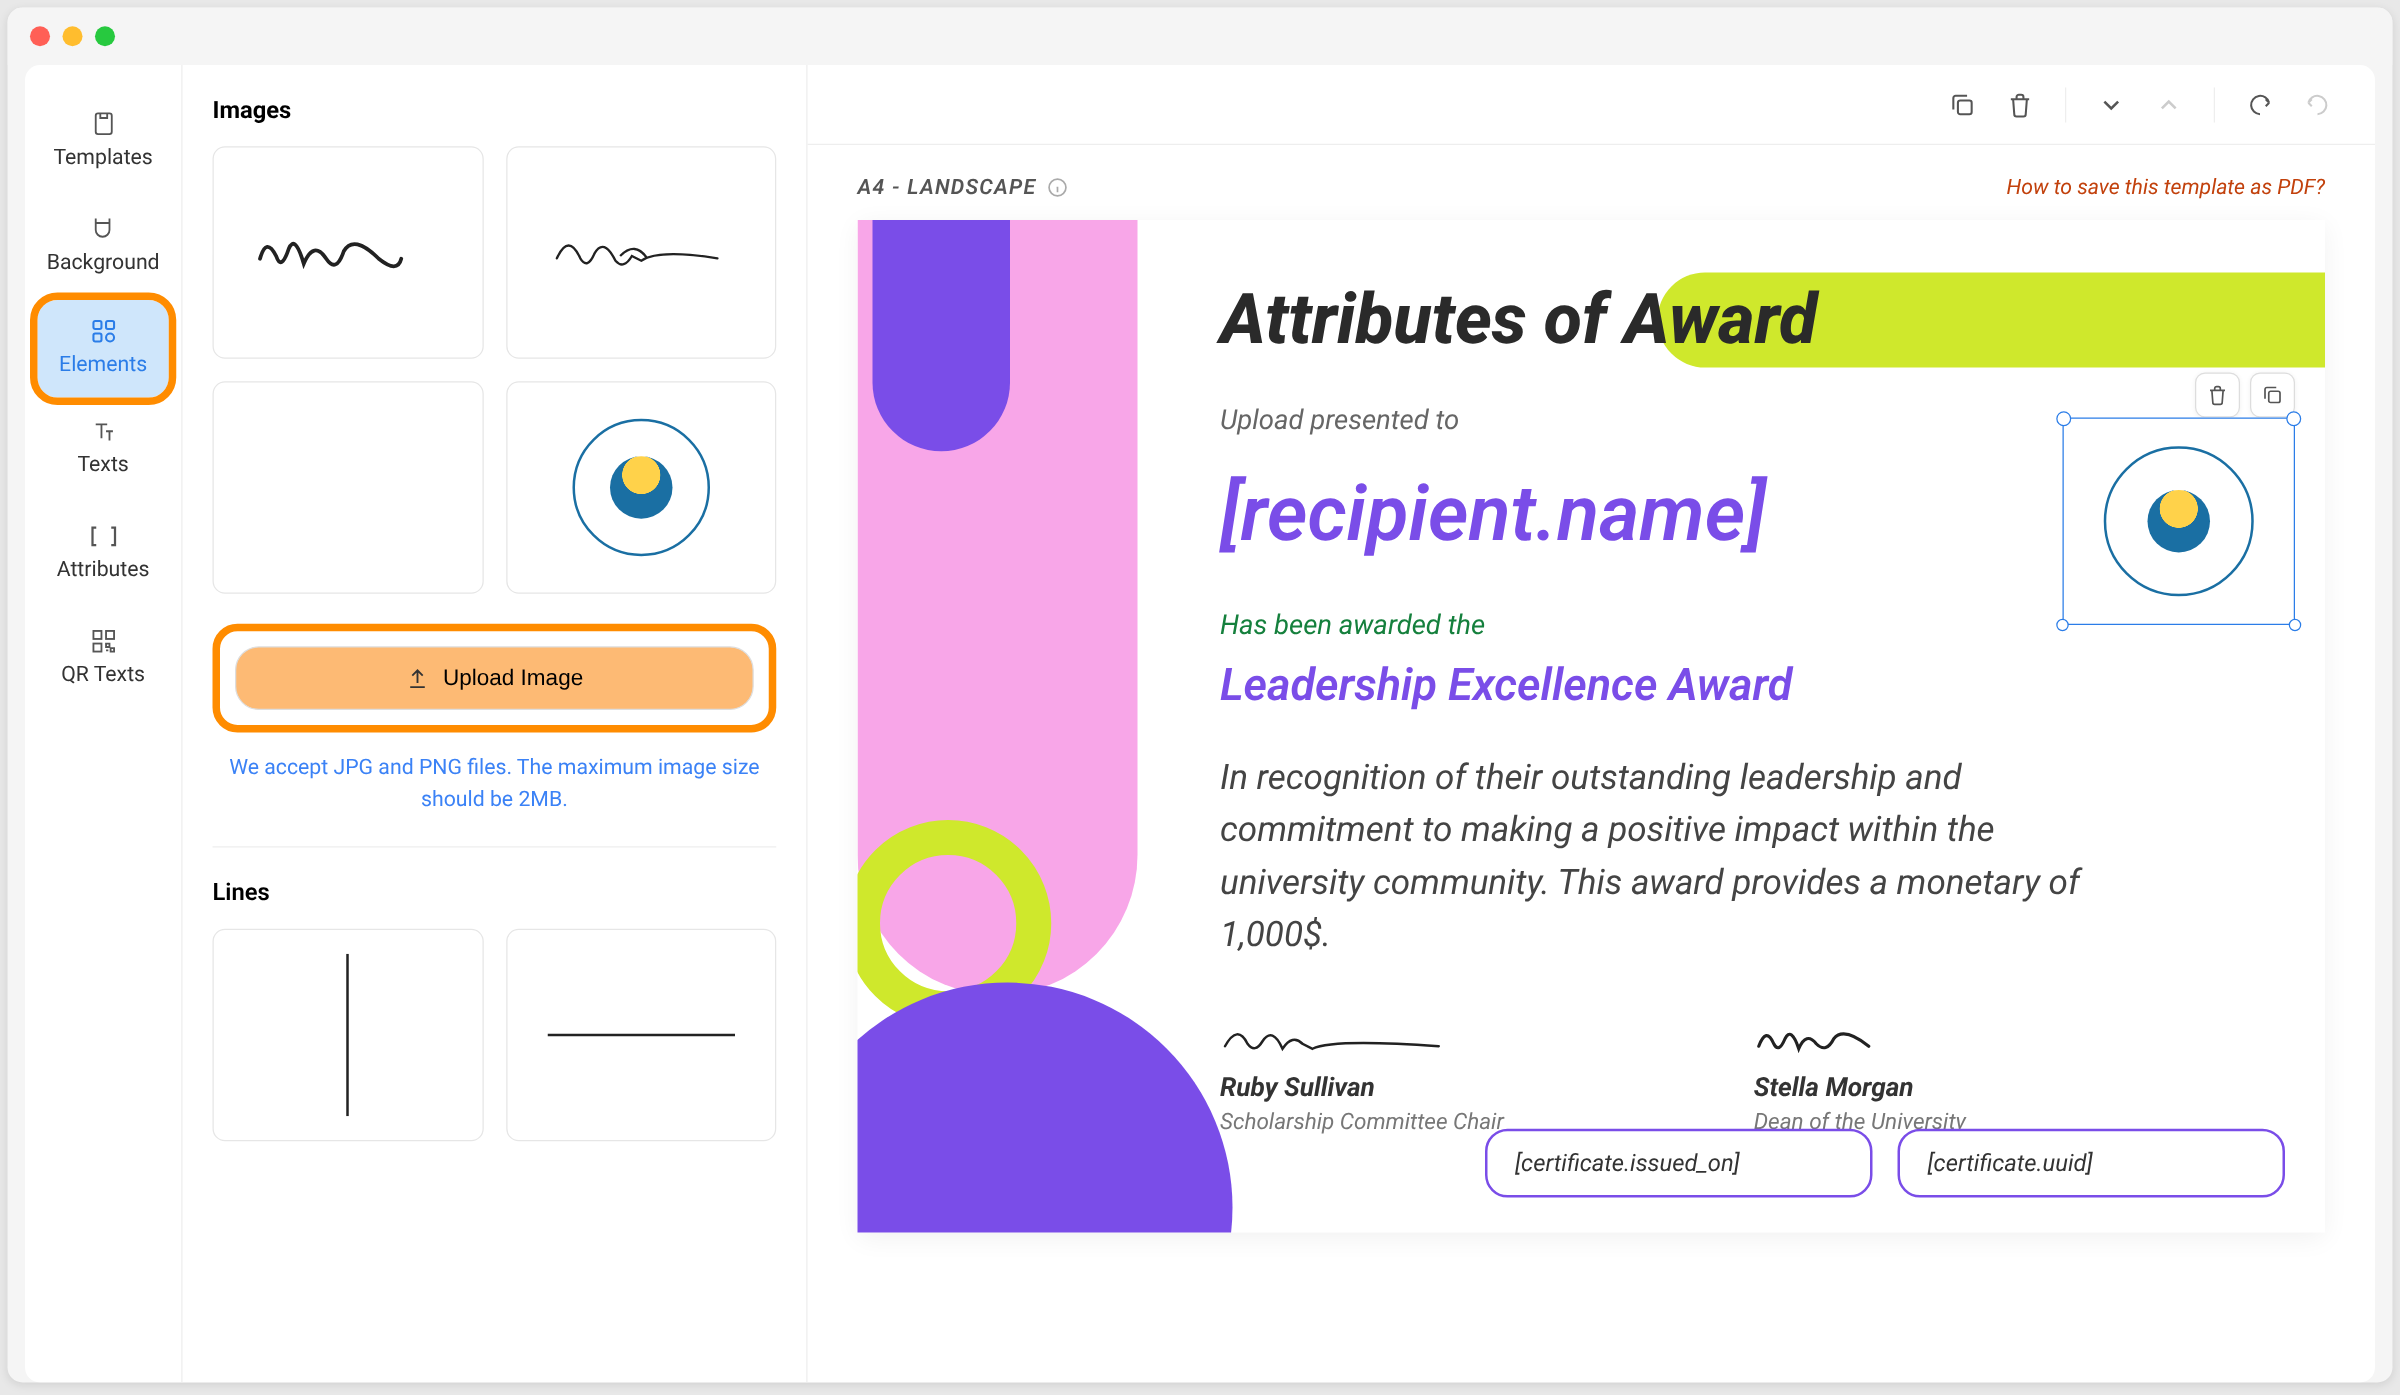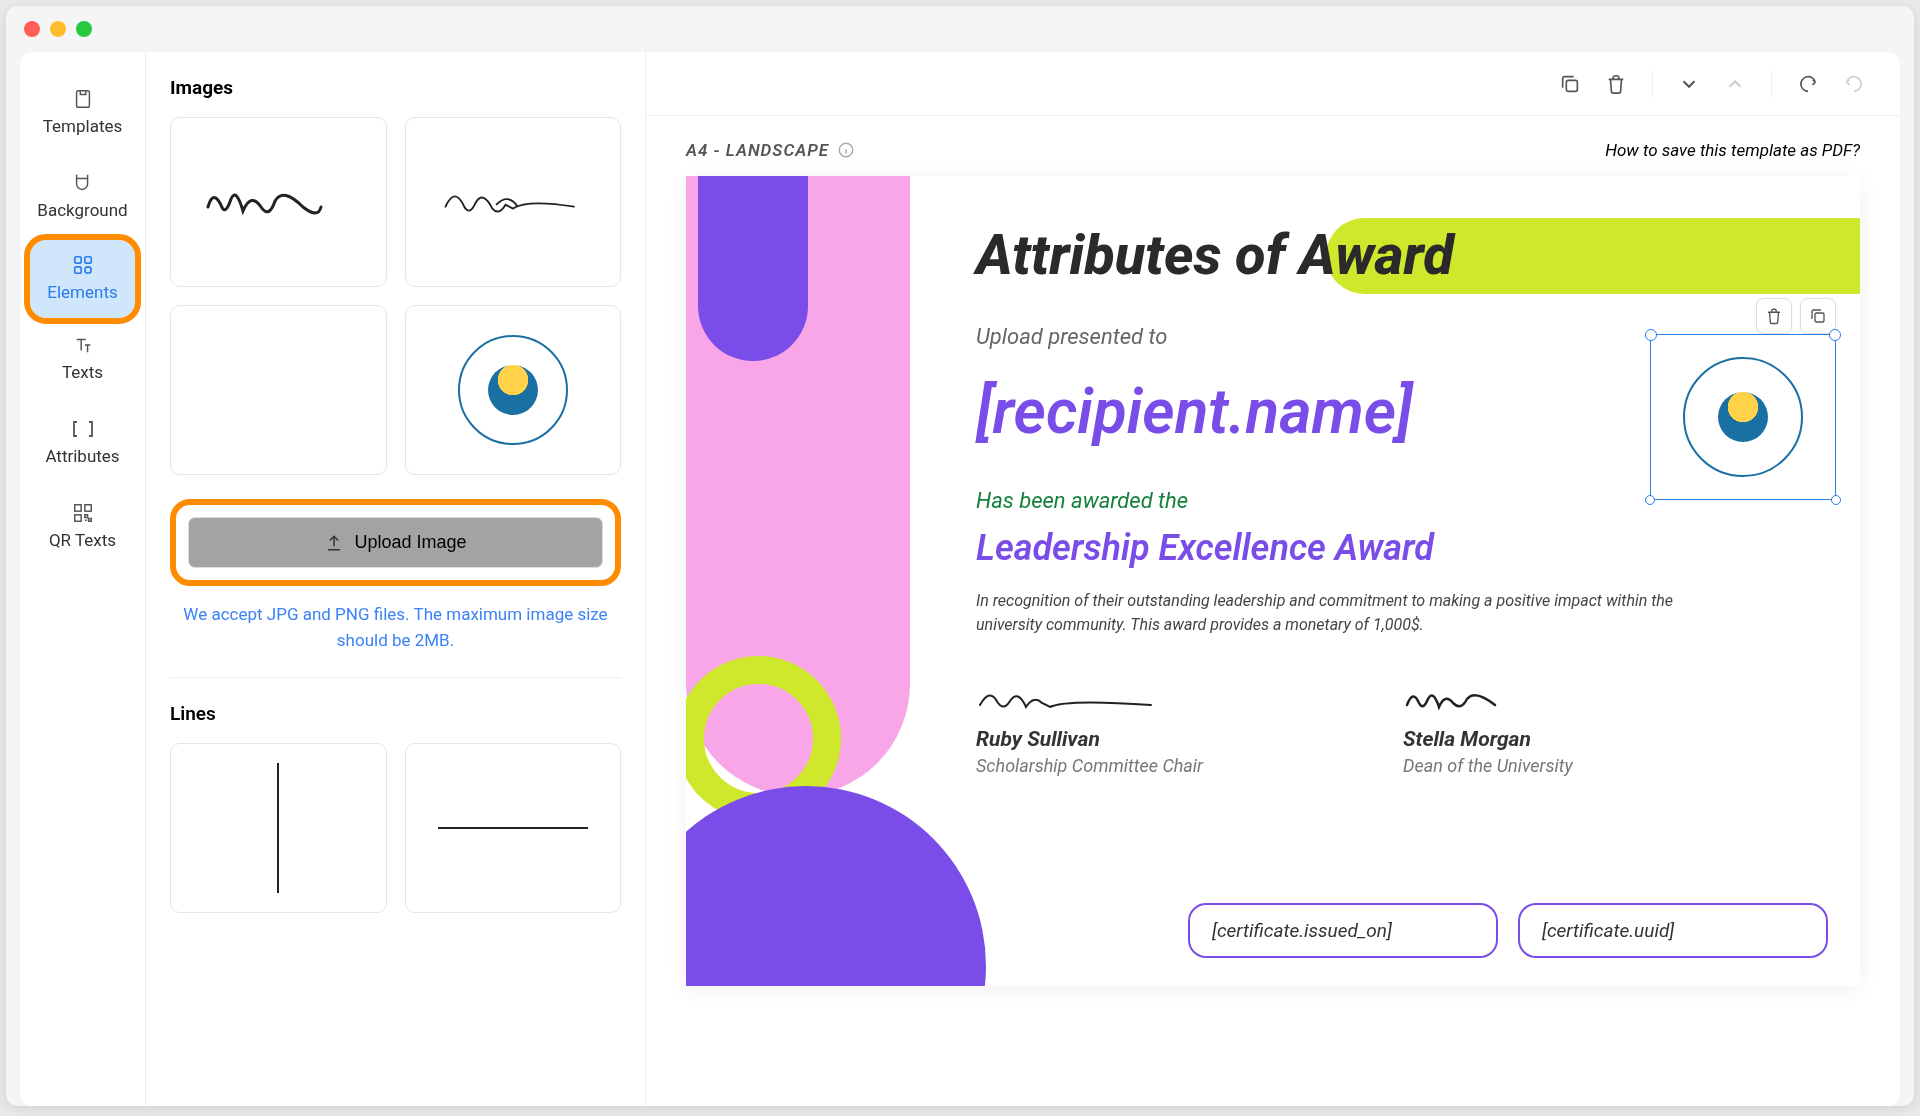--- a/index.html
+++ b/index.html
@@ -98,22 +98,22 @@
 }
 .upload-wrap {
   border: 6px solid #ff8c00;
   border-radius: 20px;
   padding: 12px;
   margin-bottom: 16px;
 }
 .upload-btn {
   width: 100%;
   border: 1px solid #ddd;
-  background: #a3a3a3;
-  border-radius: 7px;
+  background: #fdba74;
+  border-radius: 19px;
   padding: 14px;
   font-size: 18px;
   cursor: pointer;
   display: flex;
   align-items: center;
   justify-content: center;
   gap: 10px;
 }
 .hint {
   text-align: center;
@@ -159,21 +159,21 @@
 .canvas-header {
   display: flex;
   justify-content: space-between;
   padding: 24px 40px 16px;
   color: #666;
   font-size: 17px;
 }
 .canvas-header .left {
   color: #555; font-weight: 600; letter-spacing: 1px; display:flex; align-items:center; gap:8px;
 }
-.help-link { color: #000000; }
+.help-link { color: #c2410c; }
 .certificate {
   margin: 0 40px;
   background: #fff;
   box-shadow: 0 4px 20px rgba(0,0,0,0.06);
   height: 810px;
   position: relative;
   overflow: hidden;
 }
 .deco-pink {
   position: absolute; left: 0px; top: 0px;
@@ -206,21 +206,21 @@
   border-radius: 38px 0 0 38px;
 }
 .cert-content {
   position: absolute; left: 290px; top: 46px; right: 40px;
 }
 .cert-title { font-size: 56px; font-weight: 800; color: #2a2a2a; }
 .cert-sub { margin-top: 36px; font-size: 22px; color: #666; }
 .recipient { margin-top: 26px; font-size: 62px; font-weight: 600; color: #7a4de8; }
 .awarded { margin-top: 40px; font-size: 22px; color: #15803d; }
 .award-name { margin-top: 14px; font-size: 36px; font-weight: 600; color: #7a4de8; }
-.body-text { margin-top: 20px; font-size: 16px; color: #444; max-width: 720px; line-height: 1.5; }
+.body-text { margin-top: 32px; font-size: 28px; color: #444; max-width: 720px; line-height: 1.5; }
 .sigs { display: flex; gap: 200px; margin-top: 44px; }
 .sig .sig-name { font-weight: 700; font-size: 21px; color: #333; margin-top: 6px; }
 .sig .sig-role { font-size: 18px; color: #777; margin-top: 4px; }
 .pill {
   border: 2px solid #7a4de8; border-radius: 18px;
   padding: 14px 22px; font-size: 19px; color: #333;
   background:#fff;
 }
 .pills-row { position: absolute; right: 32px; bottom: 28px; display: flex; gap: 20px; margin-left: 36px; }
 .pills-row .pill { min-width: 310px; }

